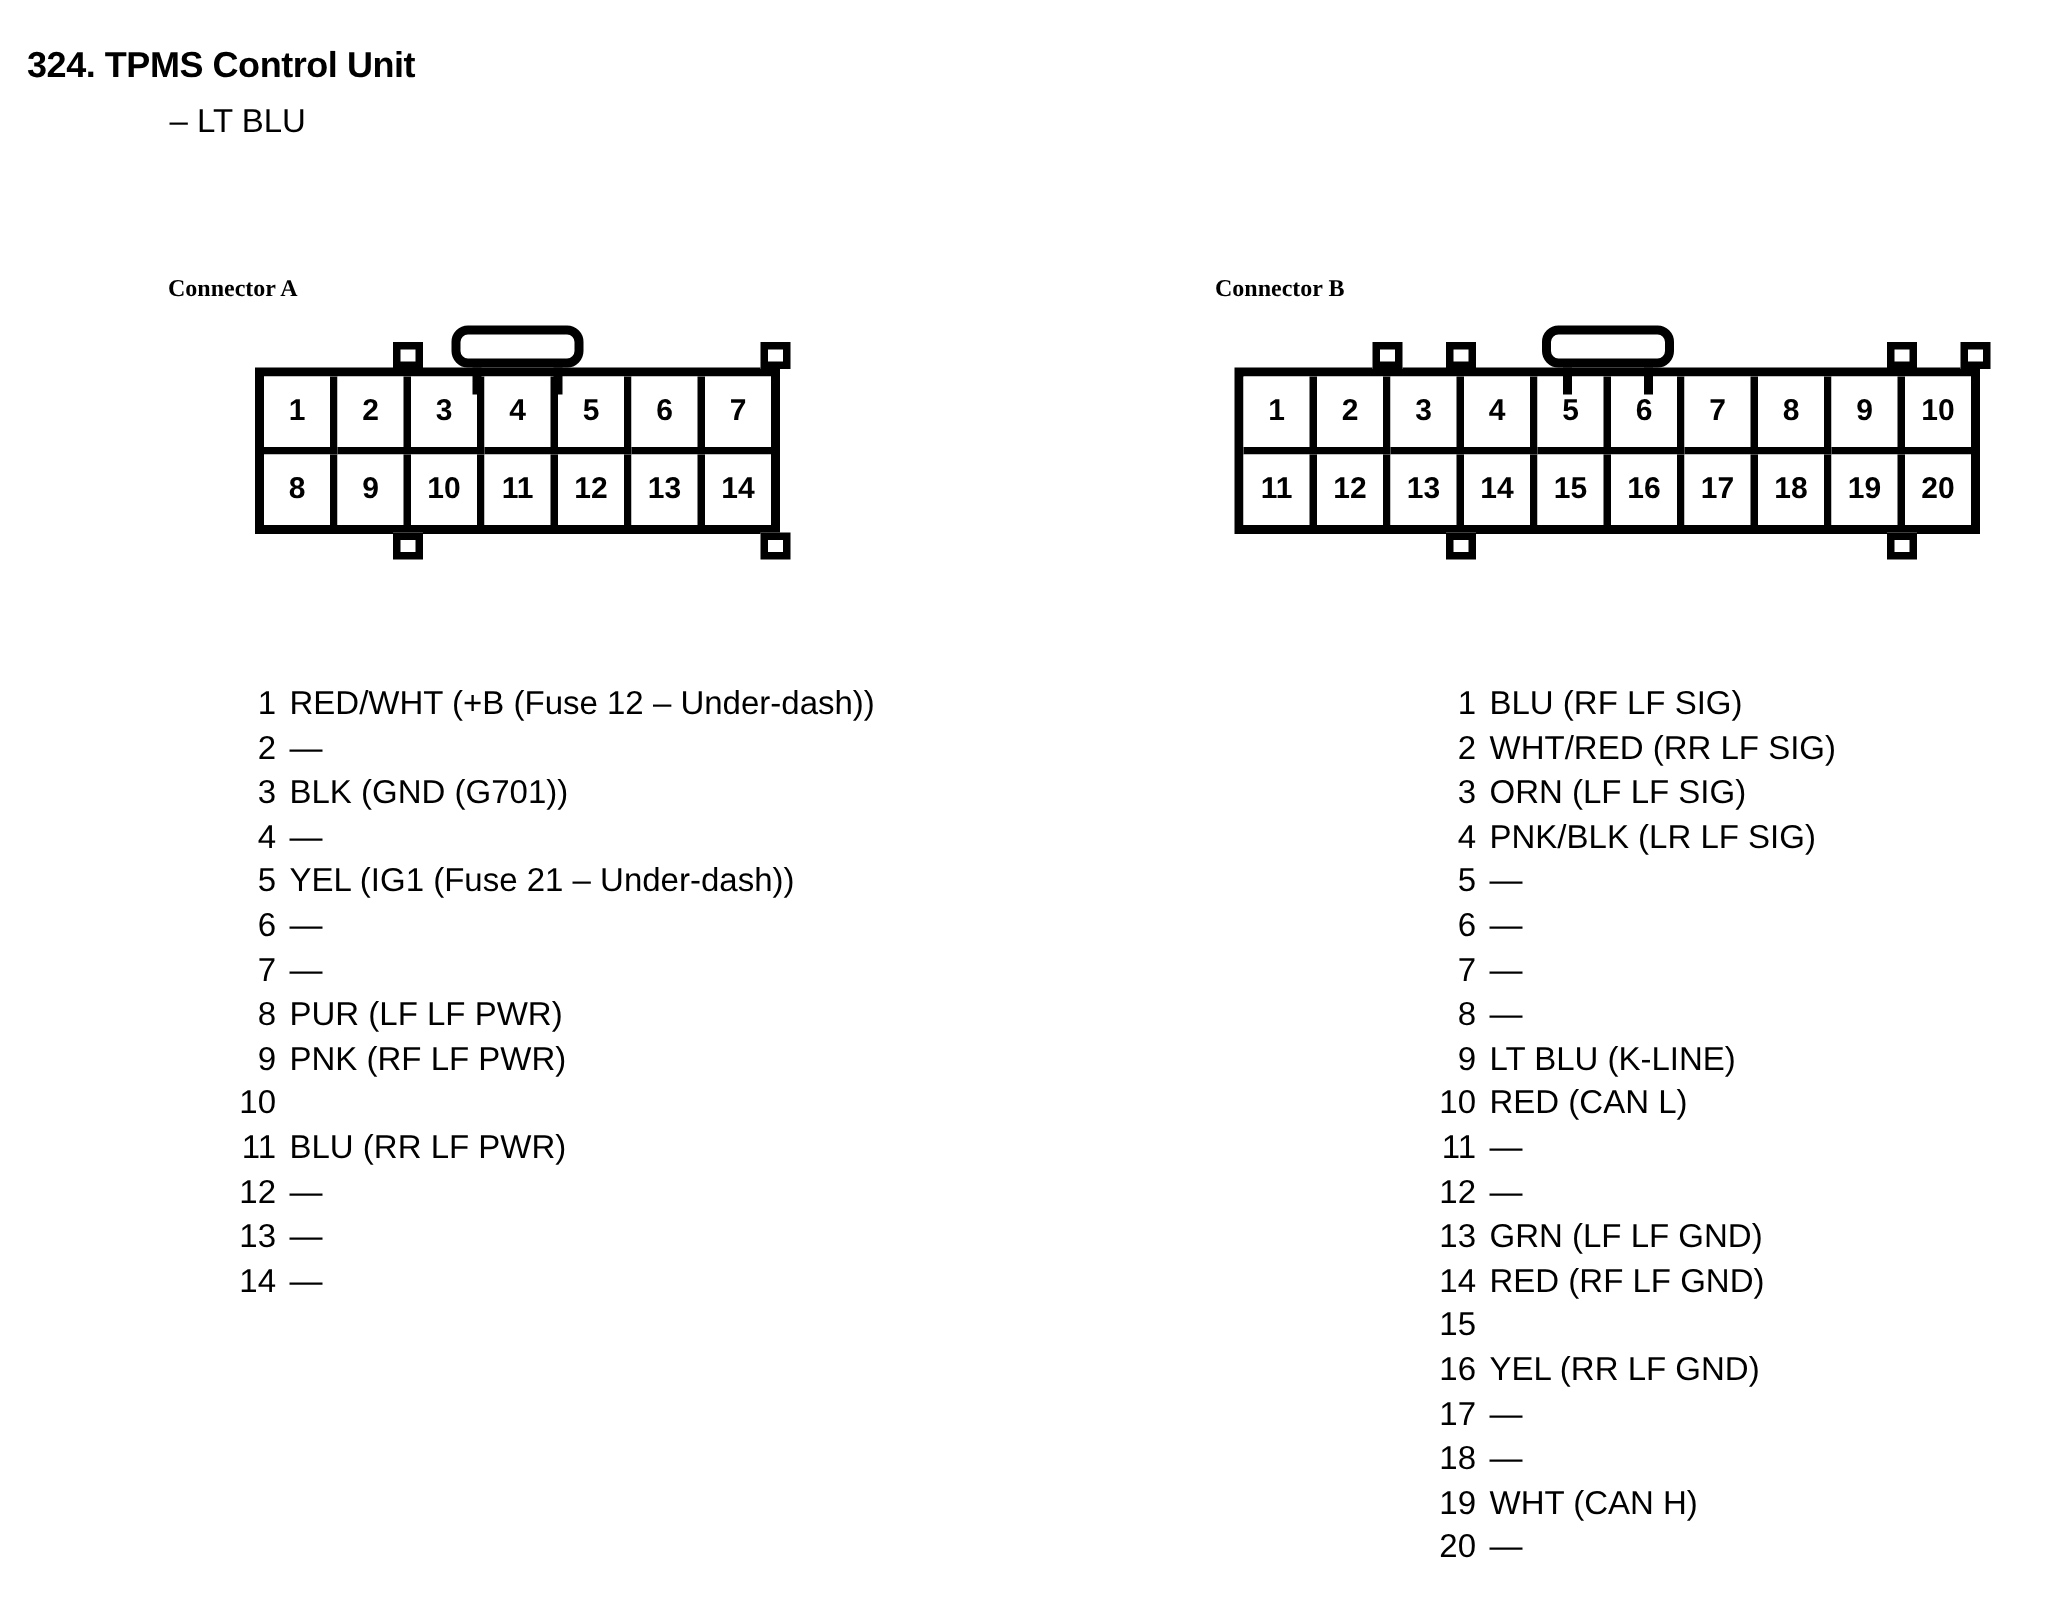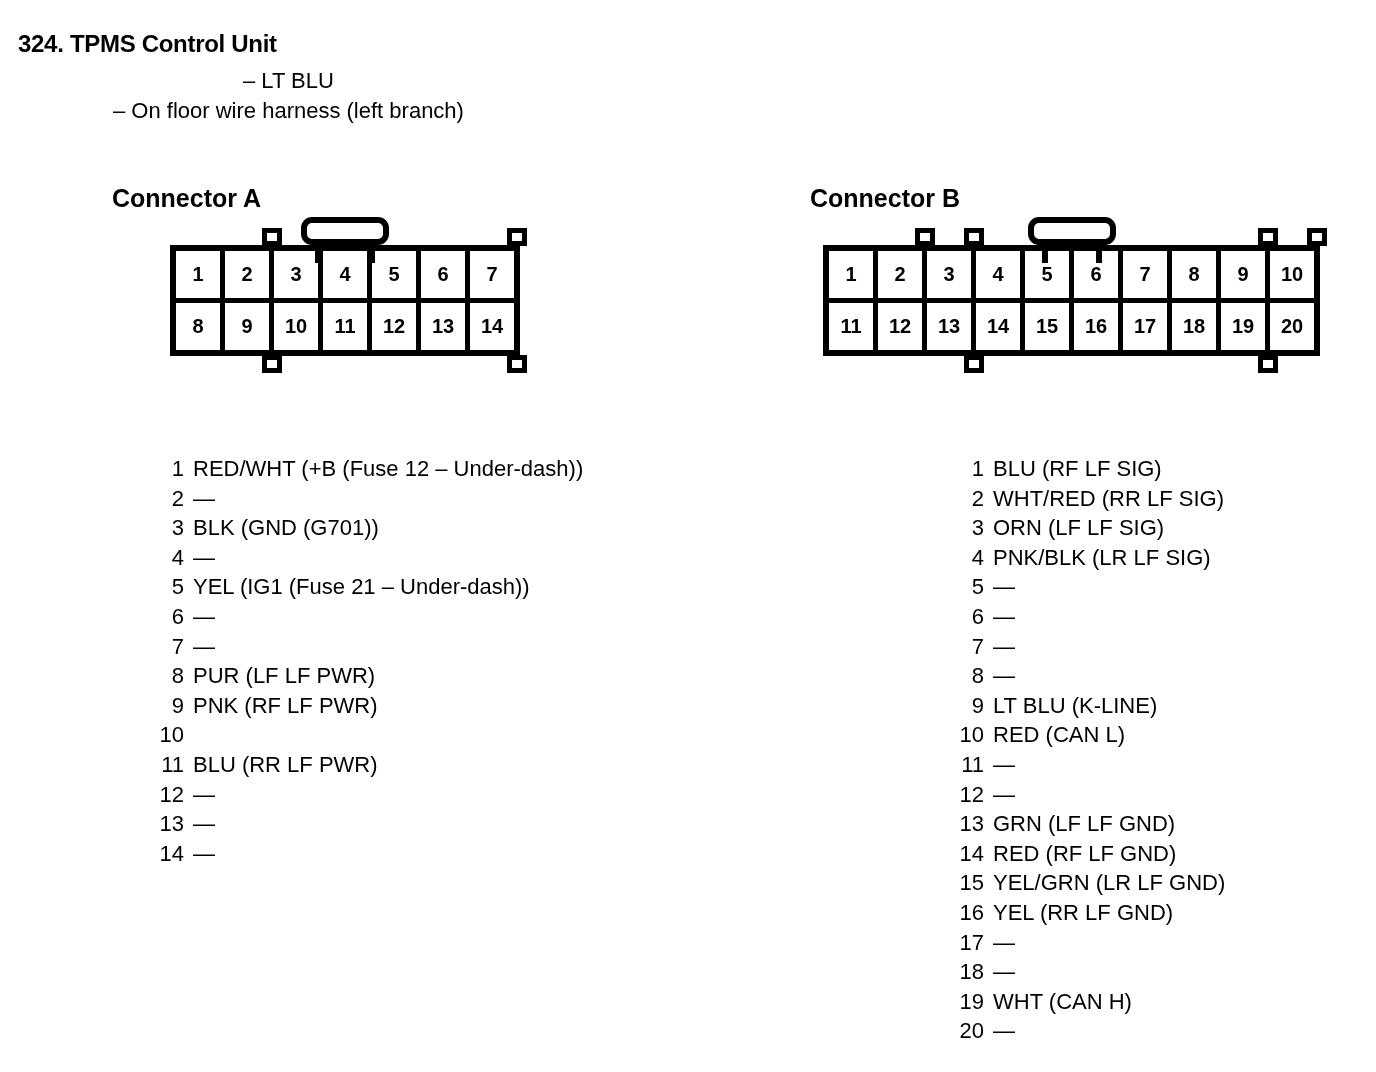--- a/index.html
+++ b/index.html
@@ -25,32 +25,32 @@
     font-weight: bold;
     letter-spacing: -0.3px;
     white-space: nowrap;
   }
   #subtitle-list {
     position: absolute;
     left: 113px;
     top: 66px;
     font-size: 22px;
     line-height: 30px;
-    text-align: center;
   }
   #subtitle-list .sub-line {
     white-space: nowrap;
   }
 
   
   .connector-heading {
     position: absolute;
-    font-size: 25px;
+    font-size: 16px;
     font-weight: bold;
     white-space: nowrap;
+    font-family: Liberation Serif, serif;
   }
   #heading-a { left: 112px; top: 184px; }
   #heading-b { left: 810px; top: 184px; }
 
   
   .connector-figure {
     position: absolute;
   }
   #figure-a { left: 170px; top: 245px; }
   #figure-b { left: 823px; top: 245px; }
@@ -143,21 +143,20 @@
     flex: 0 0 auto;
   }
 </style>
 </head>
 <body>
 
 <h1 id="page-title">324. TPMS Control Unit</h1>
 
 <div id="subtitle-list">
   <div class="sub-line">– LT BLU</div>
-  <div class="sub-line">– On floor wire harness (left branch)</div>
 </div>
 
 <div id="heading-a" class="connector-heading">Connector A</div>
 
 <div id="heading-b" class="connector-heading">Connector B</div>
 
 <div id="figure-a" class="connector-figure"><div class="housing"><div class="pin-row top-row">
         <div class="pin-cell">1</div>
         <div class="pin-cell">2</div>
         <div class="pin-cell">3</div>
@@ -313,21 +312,20 @@
     <div class="pin-line">
       <span class="pin-num">13</span>
       <span class="pin-desc">GRN (LF LF GND)</span>
     </div>
     <div class="pin-line">
       <span class="pin-num">14</span>
       <span class="pin-desc">RED (RF LF GND)</span>
     </div>
     <div class="pin-line">
       <span class="pin-num">15</span>
-      <span class="pin-desc">YEL/GRN (LR LF GND)</span>
     </div>
     <div class="pin-line">
       <span class="pin-num">16</span>
       <span class="pin-desc">YEL (RR LF GND)</span>
     </div>
     <div class="pin-line">
       <span class="pin-num">17</span>
       <span class="pin-desc">—</span>
     </div>
     <div class="pin-line">

